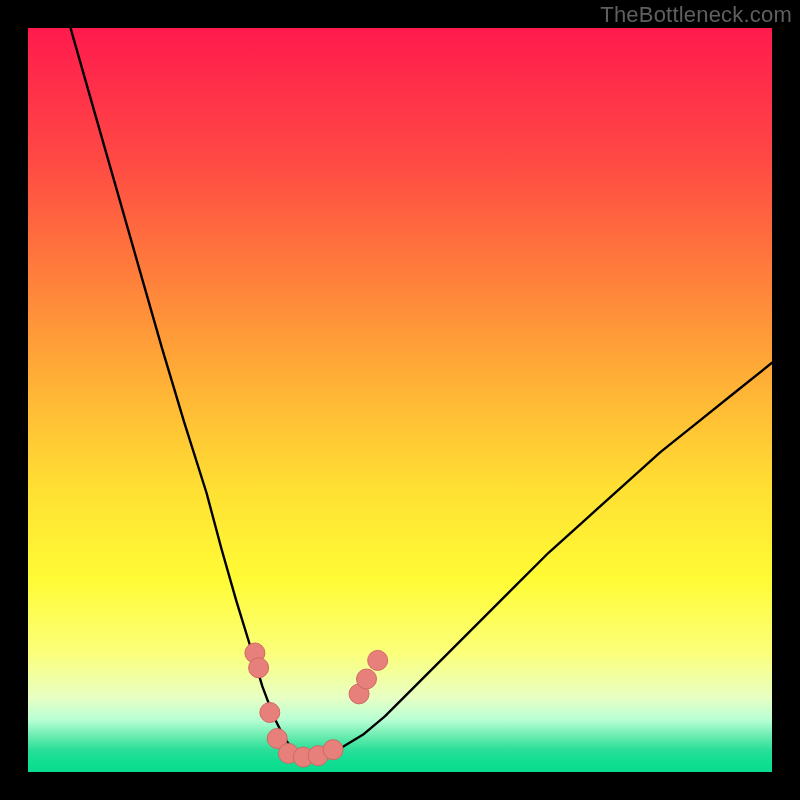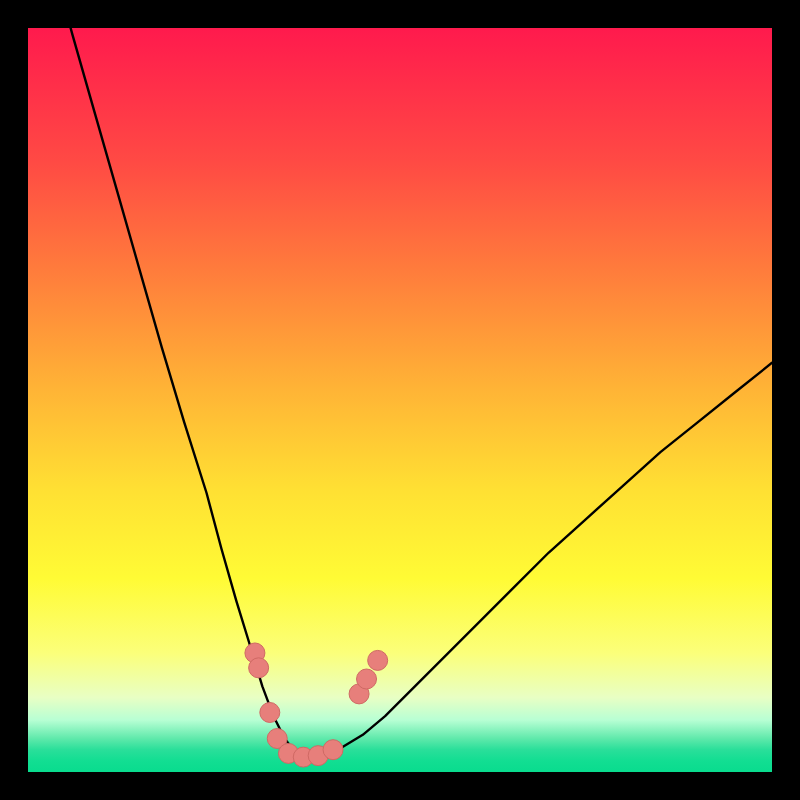--- a/index.html
+++ b/index.html
@@ -73,13 +73,14 @@
           <circle cx="260.40" cy="725.40" r="10" fill="#e77f7b" stroke="#cf6964" stroke-width="1"></circle>
           <circle cx="275.28" cy="729.12" r="10" fill="#e77f7b" stroke="#cf6964" stroke-width="1"></circle>
           <circle cx="290.16" cy="727.63" r="10" fill="#e77f7b" stroke="#cf6964" stroke-width="1"></circle>
           <circle cx="305.04" cy="721.68" r="10" fill="#e77f7b" stroke="#cf6964" stroke-width="1"></circle>
           <circle cx="331.08" cy="665.88" r="10" fill="#e77f7b" stroke="#cf6964" stroke-width="1"></circle>
           <circle cx="338.52" cy="651.00" r="10" fill="#e77f7b" stroke="#cf6964" stroke-width="1"></circle>
           <circle cx="349.68" cy="632.40" r="10" fill="#e77f7b" stroke="#cf6964" stroke-width="1"></circle>
         </g>
     </svg>
   </div>
+  <div class="watermark">TheBottleneck.com</div>
 </div>
 
 </body></html>

